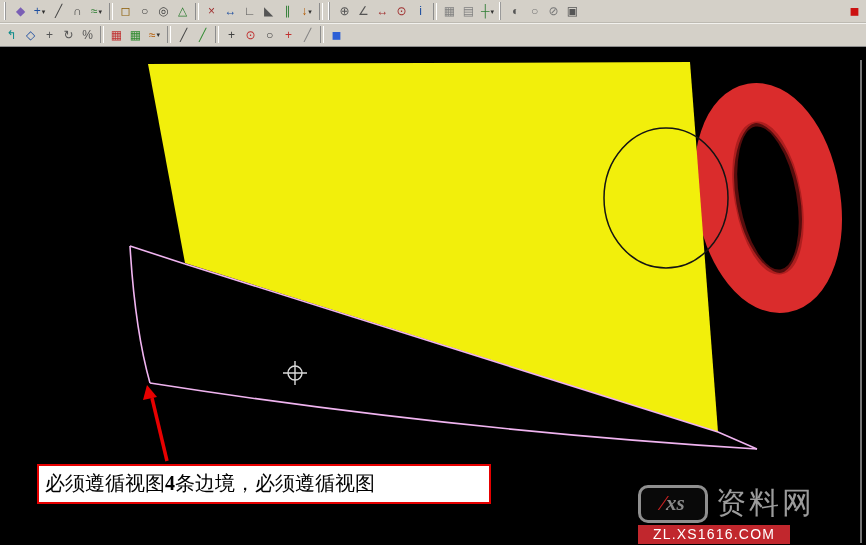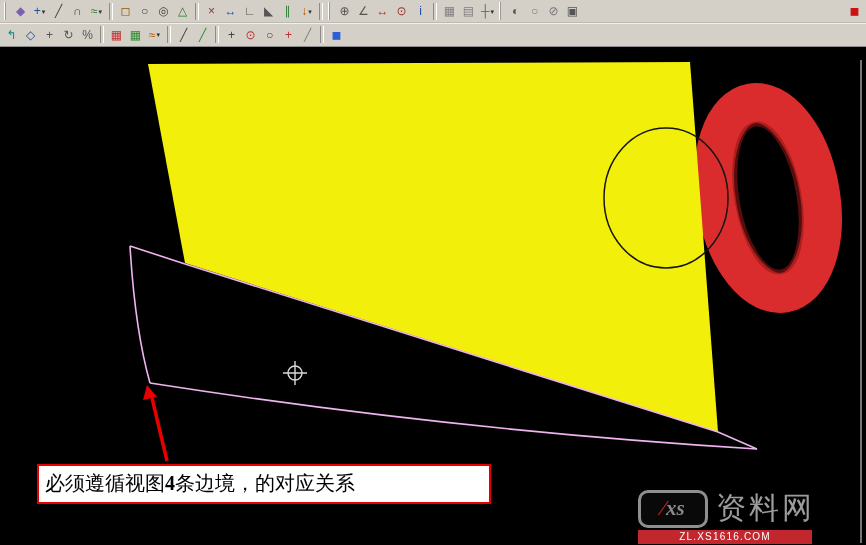--- a/index.html
+++ b/index.html
@@ -30,21 +30,21 @@
 
   
   .watermark{position:absolute;right:4px;bottom:1px;width:224px;z-index:4}
   .wm-top{display:flex;align-items:center;gap:8px}
   .wm-logo{width:64px;height:32px;border:3px solid #8f8f8f;border-radius:10px;display:flex;
            align-items:center;justify-content:center;font-family:"Liberation Serif",serif;
            font-style:italic;font-weight:bold;font-size:21px;color:#8a8a8a;background:rgba(25,25,25,.35)}
   .wm-acc{color:#cc2222;margin-right:1px}
   .wm-name{font-size:30px;font-weight:normal;color:#9c9c9c;letter-spacing:3px;
            font-family:"Liberation Sans",sans-serif}
-  .wm-bar{margin-top:1px;width:174px;background:#c1272d;color:#fff;font-size:10px;
+  .wm-bar{margin-top:1px;width:152px;background:#c1272d;color:#fff;font-size:14px;
           letter-spacing:1.2px;text-align:center;padding:1px 0 2px;font-family:"Liberation Sans",sans-serif}
 </style>
 </head>
 <body>
 
 <div class="toolbar">
   <div class="tb-row first">
       <div class="tbh"></div>
       <div class="tbi">
         <span style="color: rgb(122, 95, 181);">◆</span>
@@ -224,21 +224,21 @@
 
   <g>
     <line x1="167" y1="461" x2="152" y2="398" stroke-width="3.5" stroke="#e80000"></line>
     <polygon points="147,385 157,397 143,400" fill="#e80000"></polygon>
   </g>
 
   <line x1="861" y1="60" x2="861" y2="543" stroke="#e8e8e8" stroke-width="1"></line>
 </svg>
 
 <div class="callout">
-  <div><span>必须遵循视图</span><span class="b">4</span><span>条边境，的对应关系</span></div>
+  <div><span>必须遵循视图</span><span class="b">4</span><span>条边境，必须遵循视图</span></div>
 </div>
 
 <div class="watermark">
   <div class="wm-top">
     <div class="wm-logo">
         <span class="wm-acc">⁄</span>
         <span>xs</span>
       </div>
     <div class="wm-name">资料网</div>
   </div>

